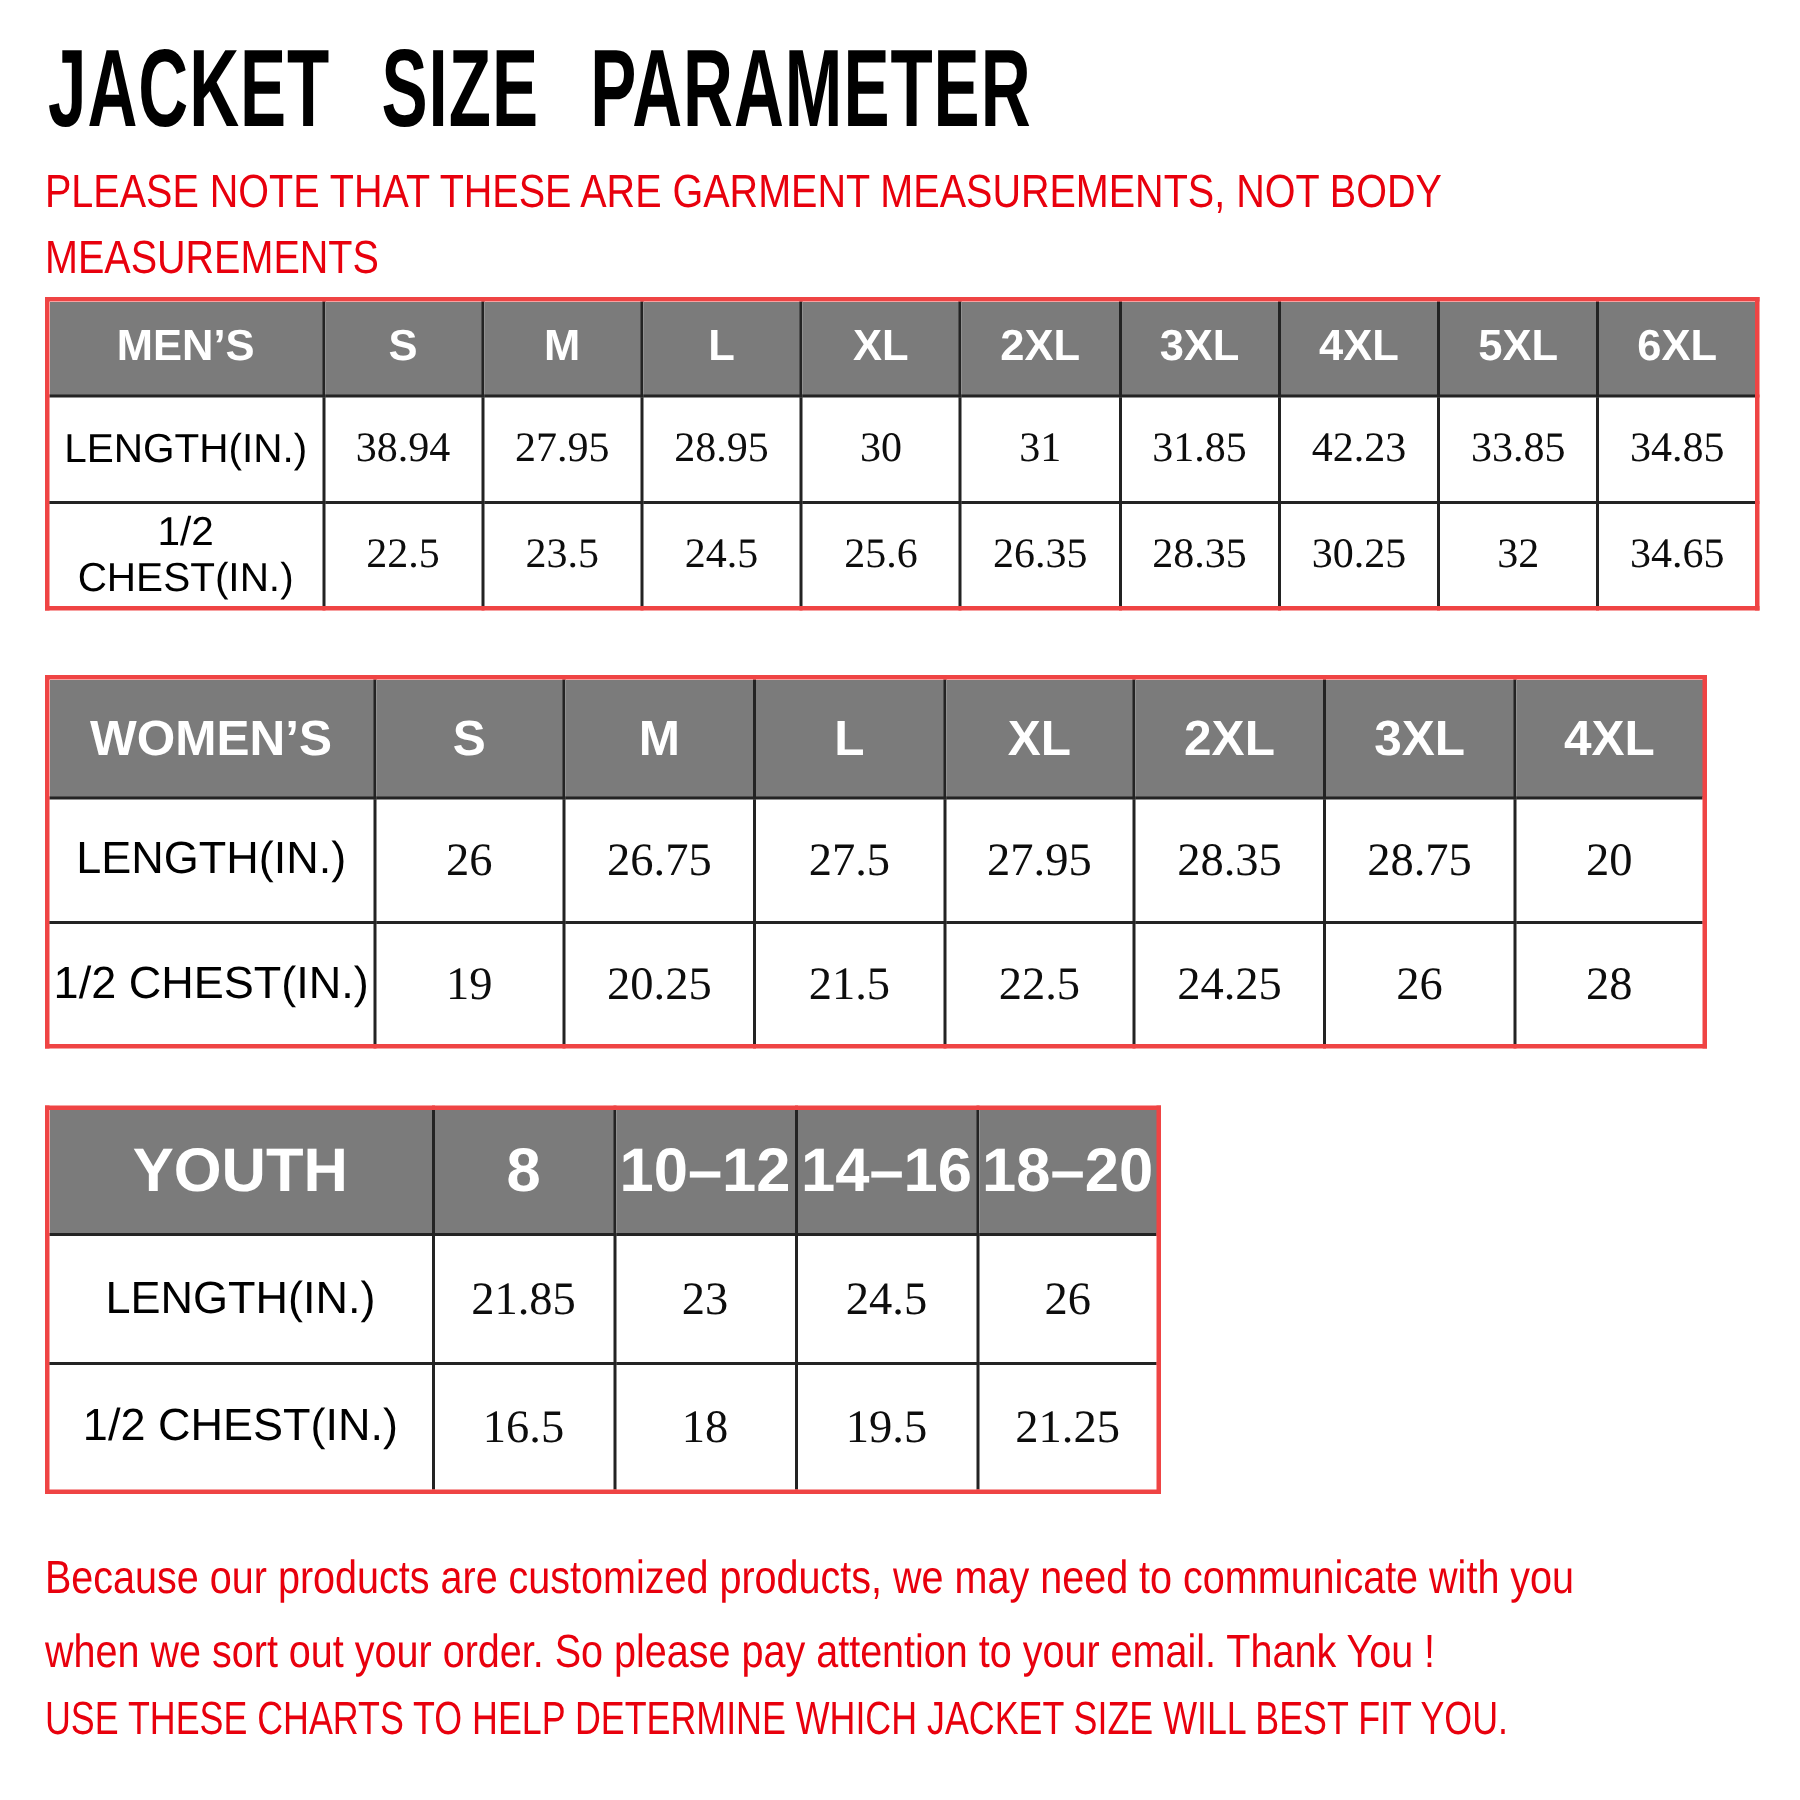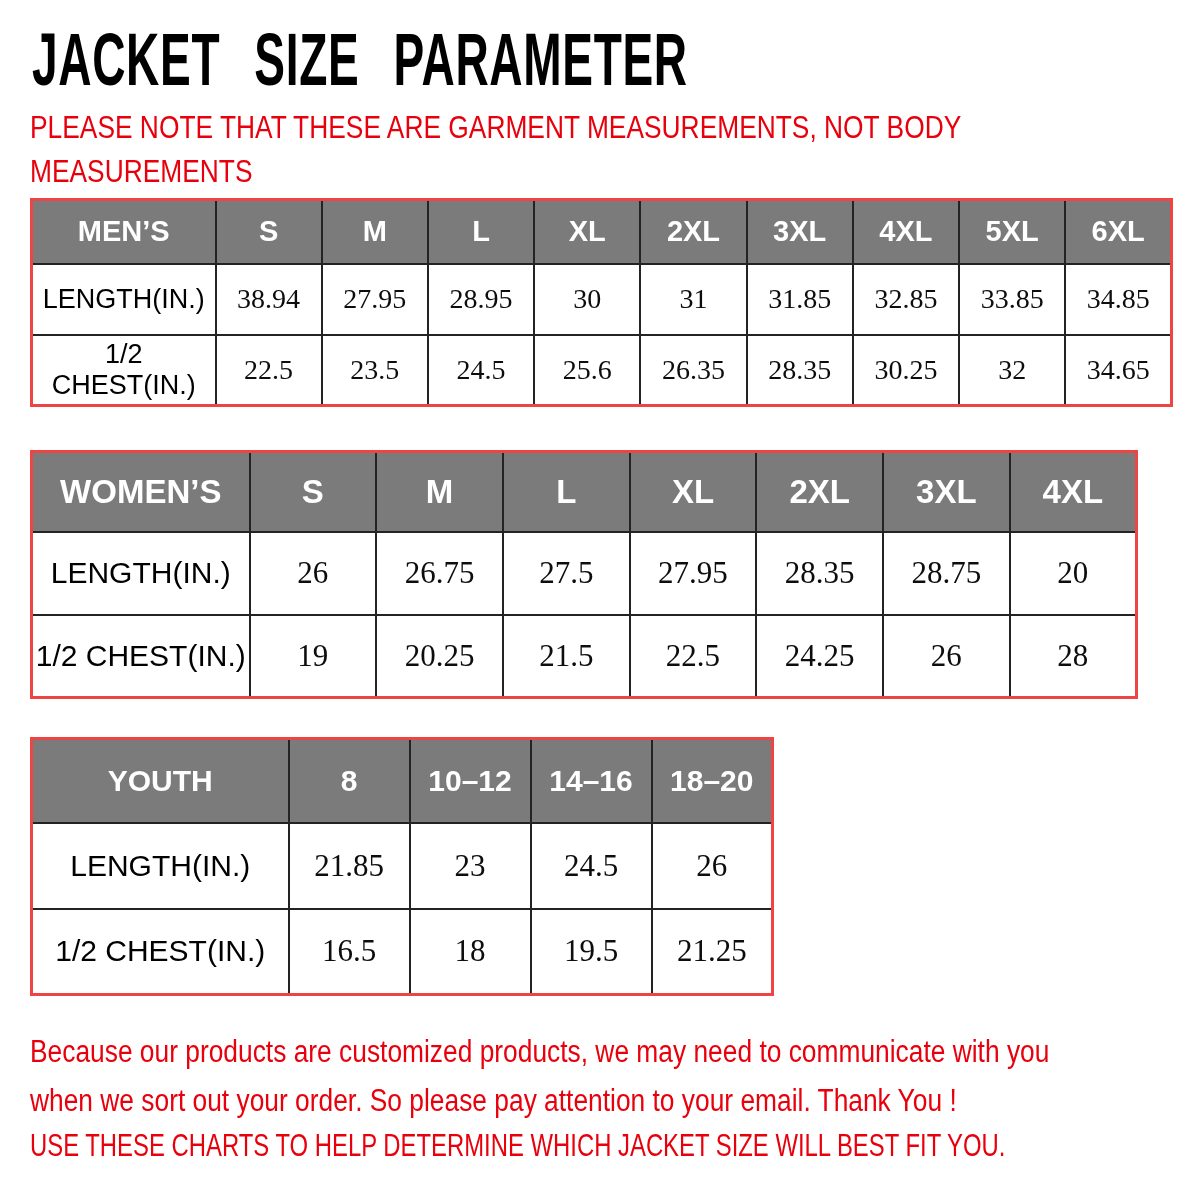--- a/index.html
+++ b/index.html
@@ -76,21 +76,21 @@
   #mens-table td.rowlabel { font-size: 27px; }
   #mens-table col.c0 { width: 184px; }
 
   #womens-table { left: 30px; top: 450px; width: 1108px; }
   #womens-table th { height: 80px; font-size: 33px; }
   #womens-table td { height: 83px; font-size: 31px; }
   #womens-table td.rowlabel { font-size: 30px; }
   #womens-table col.c0 { width: 218px; }
 
   #youth-table { left: 30px; top: 737px; width: 744px; }
-  #youth-table th { height: 84px; font-size: 30px; }
+  #youth-table th { height: 84px; font-size: 41px; }
   #youth-table td { height: 86px; font-size: 31px; }
   #youth-table td.rowlabel { font-size: 30px; }
   #youth-table col.c0 { width: 257px; }
 
   
   .footer-paragraph {
     position: absolute;
     left: 30px; top: 1028px;
     font-size: 31px;
     line-height: 1.58;
@@ -150,21 +150,21 @@
   </thead>
   <tbody>
     <tr>
       <td class="rowlabel">LENGTH(IN.)</td>
       <td>38.94</td>
       <td>27.95</td>
       <td>28.95</td>
       <td>30</td>
       <td>31</td>
       <td>31.85</td>
-      <td>32.85</td>
+      <td>42.23</td>
       <td>33.85</td>
       <td>34.85</td>
     </tr>
     <tr>
       <td class="rowlabel">1/2 CHEST(IN.)</td>
       <td>22.5</td>
       <td>23.5</td>
       <td>24.5</td>
       <td>25.6</td>
       <td>26.35</td>

